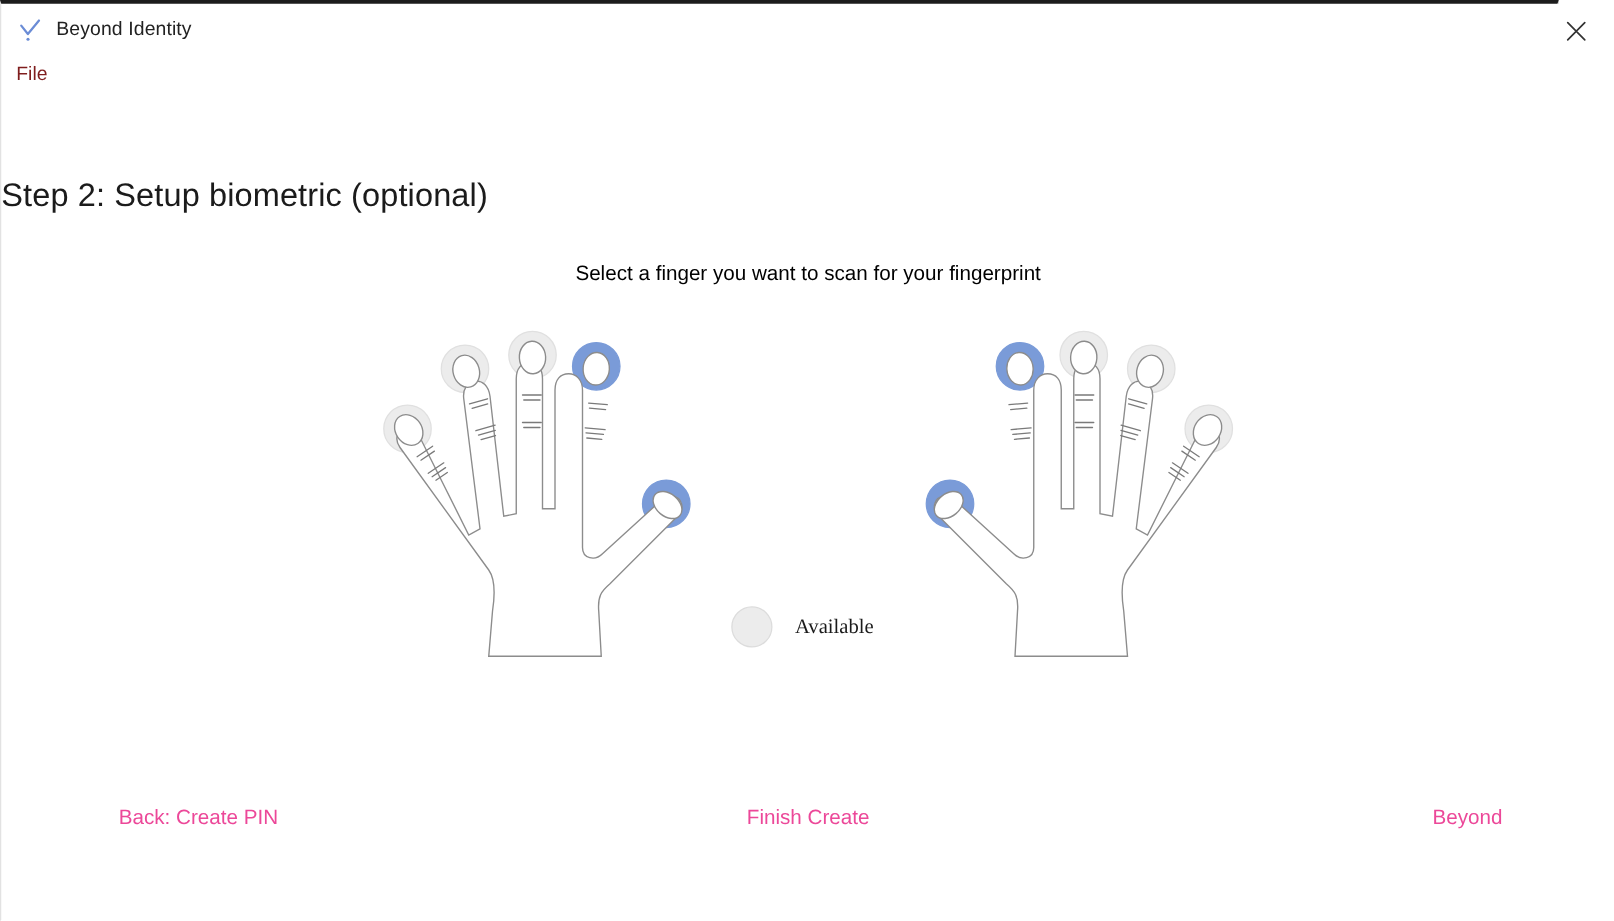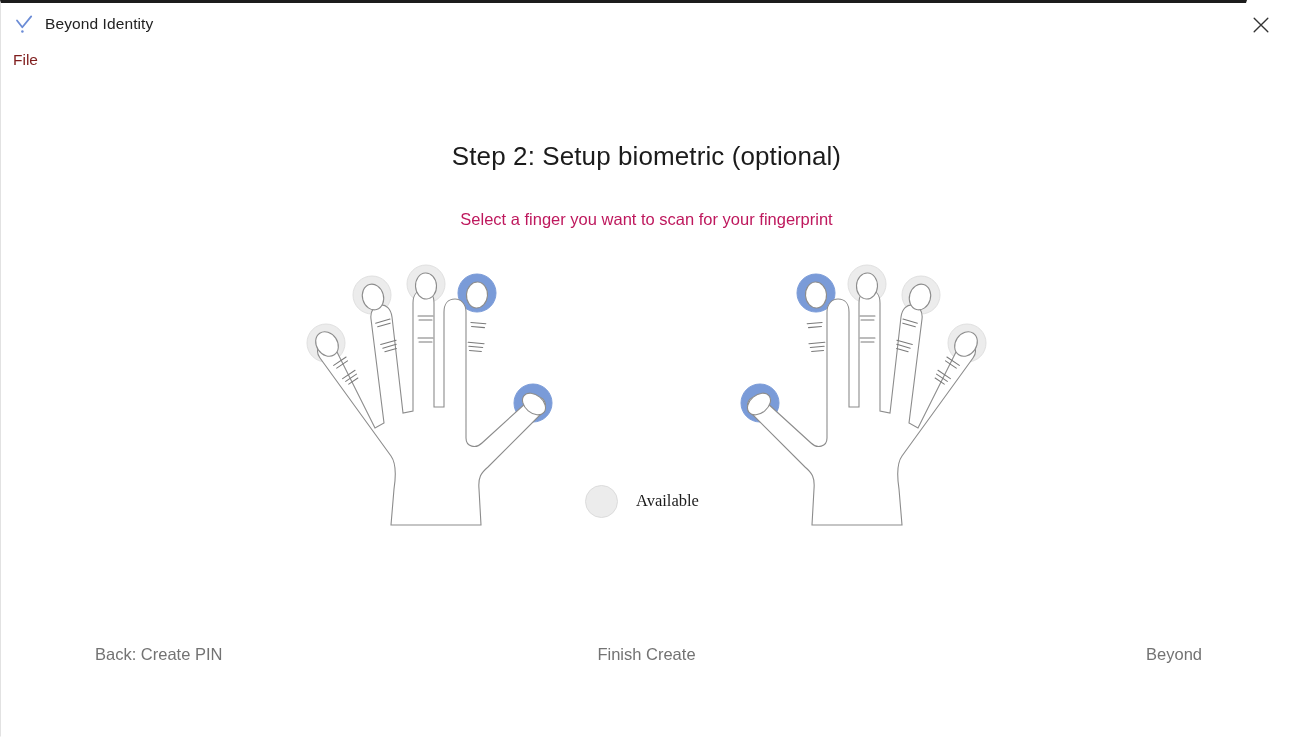--- a/index.html
+++ b/index.html
@@ -55,28 +55,27 @@
     position: absolute; left: 10px; top: 6px;
     font-size: 15.5px; color: #7f1d1d;
     padding: 0 2px; cursor: pointer;
   }
 
   
   .content { position: absolute; top: 76px; left: 0; width: 1291px; height: 661px; }
 
   .step-title {
     position: absolute; top: 62px; left: 0; width: 1291px;
-    text-align: center;
     font-size: 26px; color: #1b1b1b; font-weight: 400;
     letter-spacing: 0.1px;
   }
   .step-subtitle {
     position: absolute; top: 131px; left: 0; width: 1291px;
     text-align: center;
-    font-size: 16.5px; color: #be185d; font-weight: 400;
+    font-size: 16.5px; color: #000000; font-weight: 400;
   }
 
   
   .hands-area {
     position: absolute; top: 182px; left: 0; width: 1291px; height: 280px;
   }
   .hand { position: absolute; top: 0; }
   .hand.left  { left: 295px;  width: 275px; height: 280px; }
   .hand.right { left: 721px;  width: 275px; height: 280px; }
   .hand svg { display: block; width: 100%; height: 100%; overflow: visible; }
@@ -107,21 +106,21 @@
     font-size: 16.5px; color: #1b1b1b;
     white-space: nowrap;
   }
 
   
   .footer {
     position: absolute; top: 562px; left: 0; width: 1291px; height: 42px;
   }
   .footer-btn {
     position: absolute; top: 0;
-    font-size: 16.5px; color: #737373;
+    font-size: 16.5px; color: #ec4899;
     cursor: pointer; white-space: nowrap;
     padding: 4px 2px;
     background: none; border: none;
     font-family: "Liberation Sans", sans-serif;
   }
   .footer-btn.back   { left: 92px; }
   .footer-btn.finish { left: 0; width: 1291px; text-align: center; }
   .footer-btn.cancel { right: 88px; }
 </style>
 </head>

